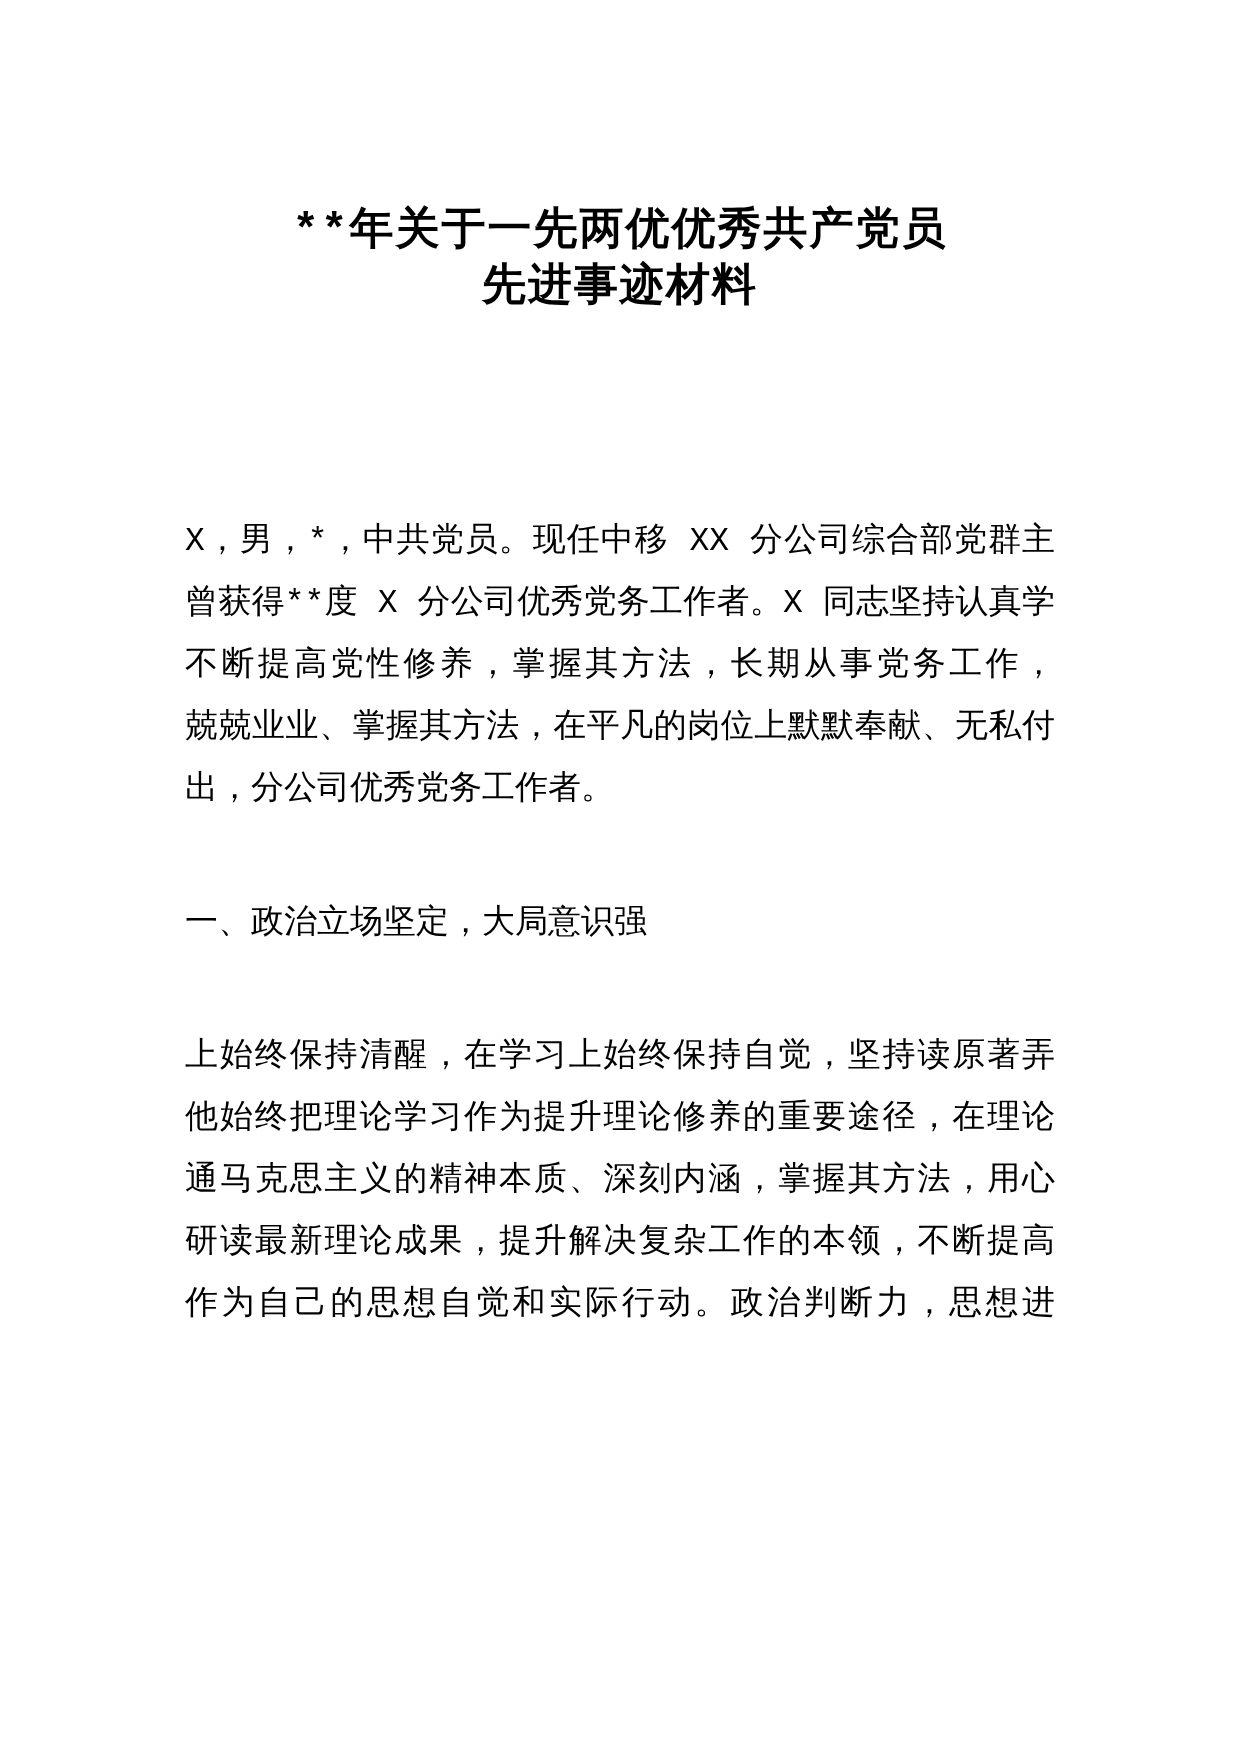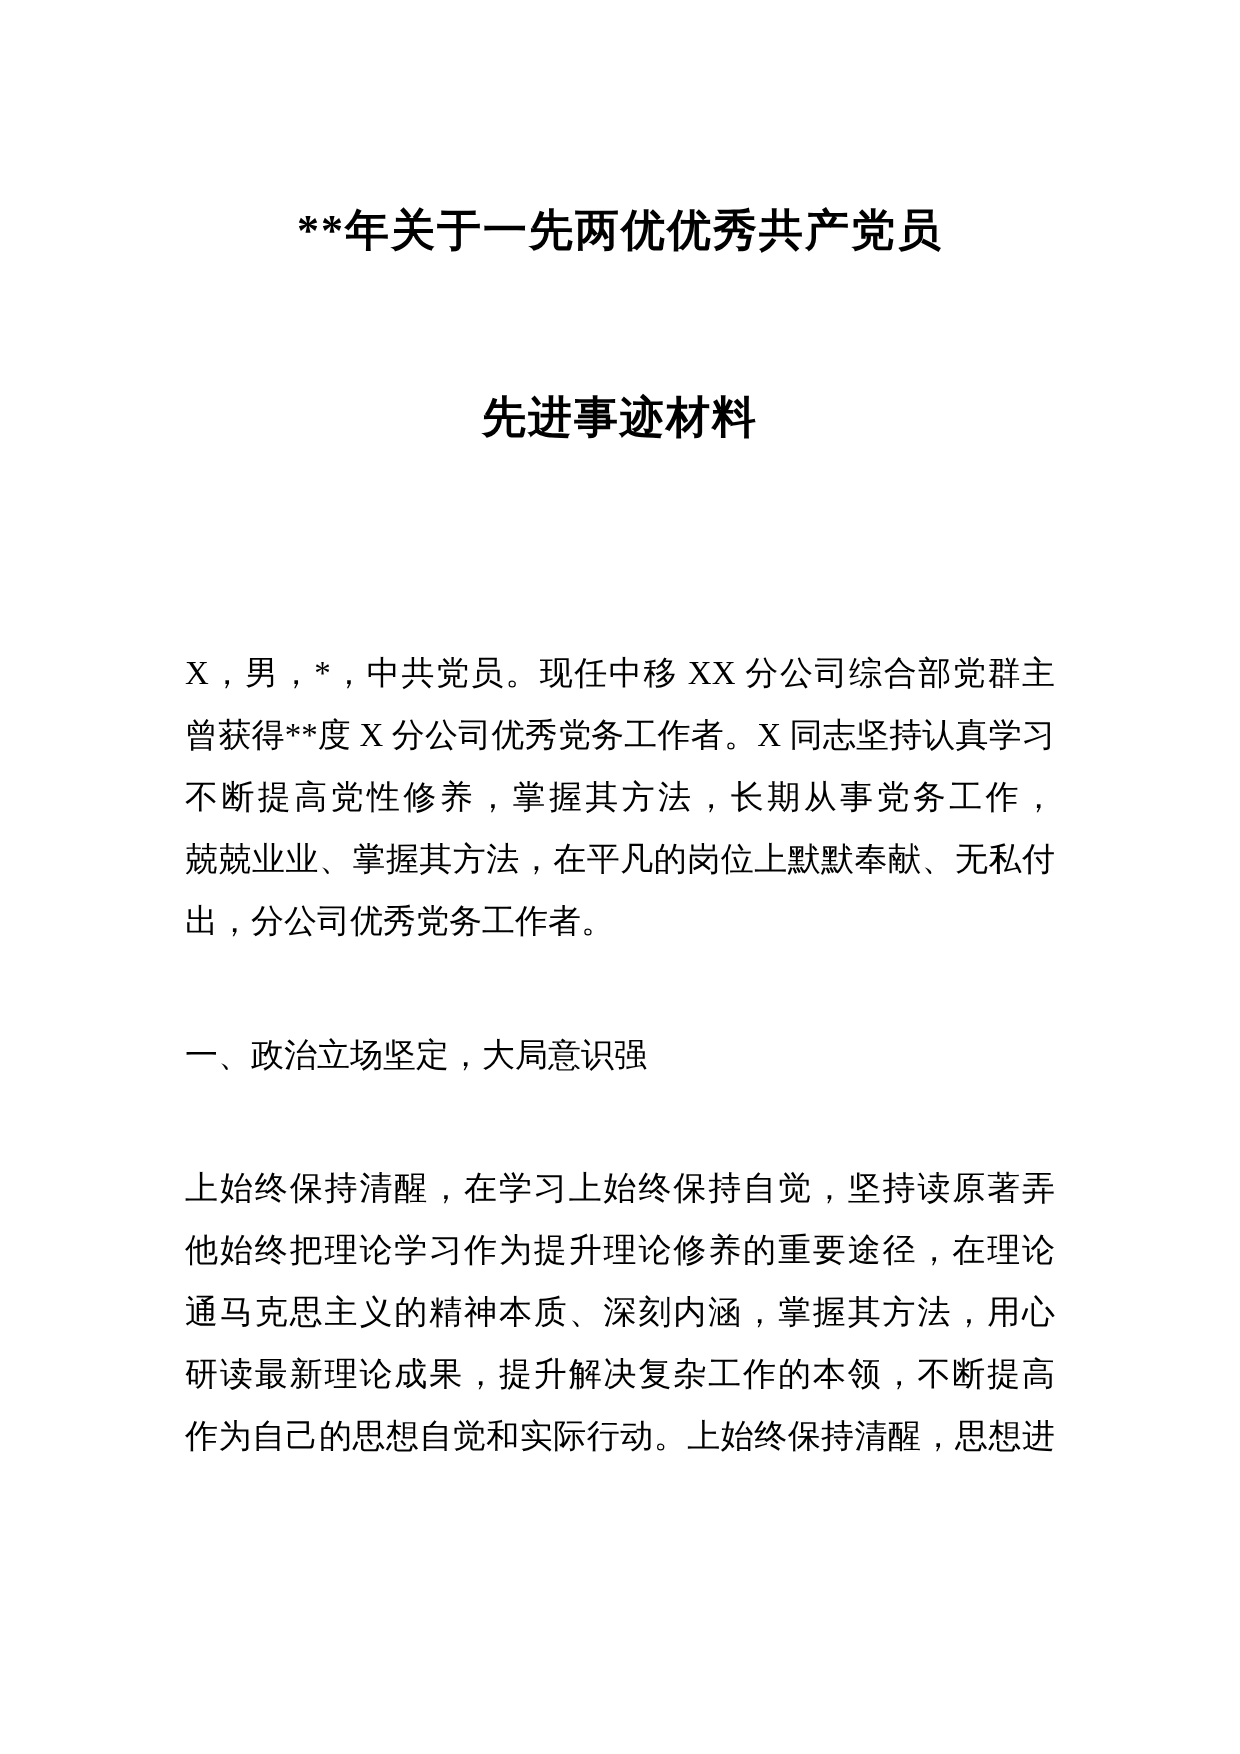--- a/index.html
+++ b/index.html
@@ -9,36 +9,35 @@
   }
   .page {
     position: relative;
     width: 1240px;
     height: 1754px;
     margin: 0 auto;
     background: #ffffff;
     color: #000000;
     box-sizing: border-box;
     padding: 203px 185px 0 185px;
-    font-family: Liberation Serif, serif;
+    font-family: Liberation Mono, monospace;
     overflow: hidden;
   }
   .doc-title {
     margin: 0;
     font-size: 44px;
     font-weight: bold;
     line-height: 56px;
     height: 56px;
     text-align: center;
     letter-spacing: 2px;
     overflow: hidden;
     white-space: nowrap;
   }
   .doc-title--second {
-    margin-top: 131px;
   }
   .doc-paragraph {
     margin: 0;
     font-size: 33px;
     font-weight: normal;
     line-height: 62px;
     color: #000000;
   }
   .doc-paragraph--intro   { margin-top: 196px; }
   .doc-paragraph--heading { margin-top: 72px;  }
@@ -73,16 +72,16 @@
 
   <div class="doc-paragraph doc-paragraph--heading">
     <div class="doc-line doc-line--flush">一、政治立场坚定，大局意识强</div>
   </div>
 
   <div class="doc-paragraph doc-paragraph--body2">
     <div class="doc-line">上始终保持清醒，在学习上始终保持自觉，坚持读原著弄</div>
     <div class="doc-line">他始终把理论学习作为提升理论修养的重要途径，在理论</div>
     <div class="doc-line">通马克思主义的精神本质、深刻内涵，掌握其方法，用心</div>
     <div class="doc-line">研读最新理论成果，提升解决复杂工作的本领，不断提高</div>
-    <div class="doc-line">作为自己的思想自觉和实际行动。上始终保持清醒，思想进</div>
+    <div class="doc-line">作为自己的思想自觉和实际行动。政治判断力，思想进</div>
   </div>
 
 </div>
 
 </body></html>

